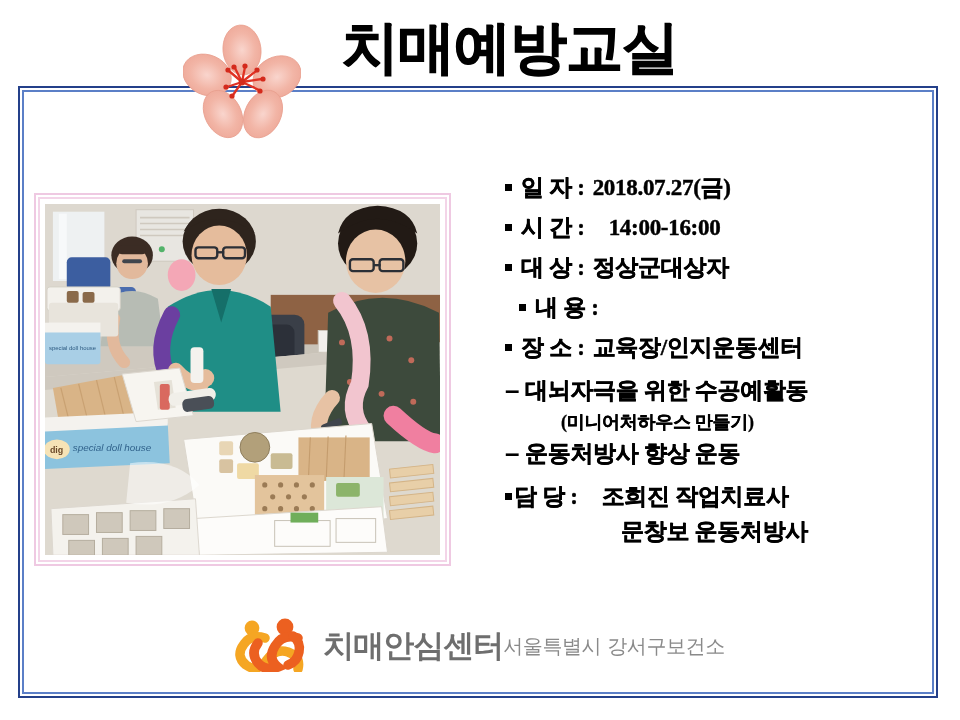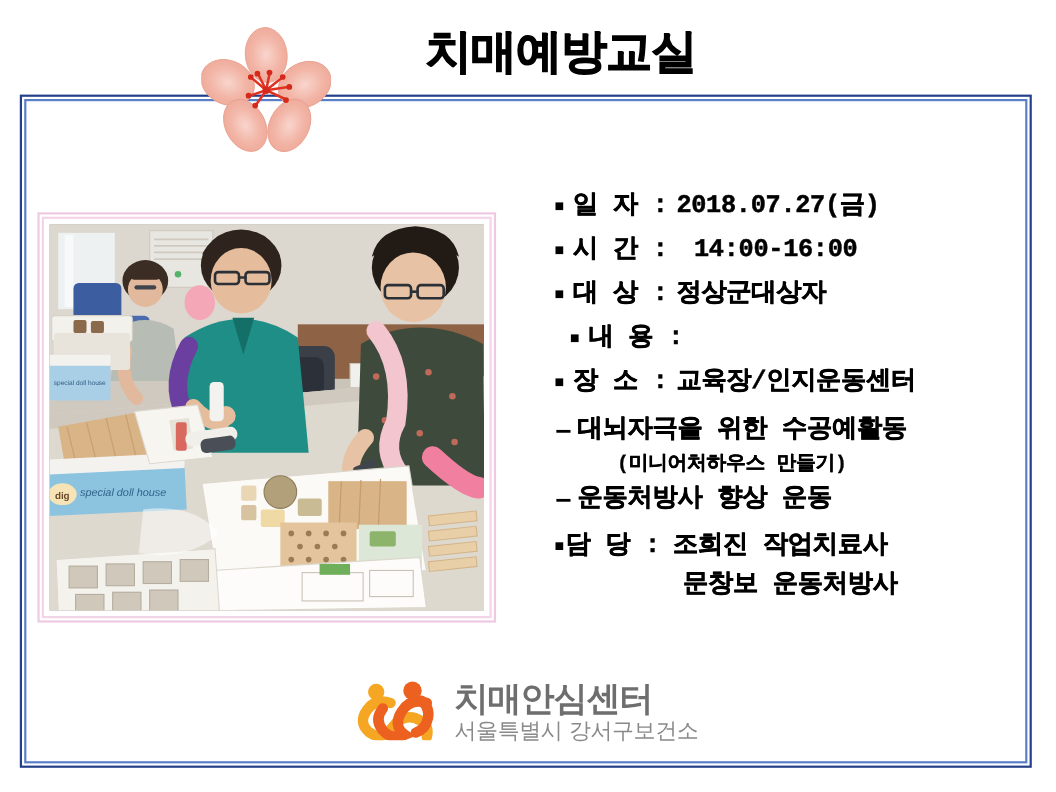--- a/index.html
+++ b/index.html
@@ -54,21 +54,21 @@
   .title-block {
     position: absolute;
     left: 300px;
     top: 20px;
     width: 420px;
     text-align: center;
   }
   .title-line {
     font-family: "DejaVu Sans", sans-serif;
     font-weight: 700;
-    font-size: 42px;
+    font-size: 57px;
     line-height: 54px;
     color: #000000;
     letter-spacing: -1px;
     white-space: nowrap;
     -webkit-text-stroke: 1.1px #000;
   }
 
   
   .photo-frame {
     position: absolute;
@@ -122,21 +122,21 @@
     line-height: 30px;
     color: #000;
     flex: 0 0 auto;
   }
   .bullet-none {
     display: inline-block;
     width: 16px;
     flex: 0 0 auto;
   }
   .info-text {
-    font-family: Liberation Mono, monospace;
+    font-family: Liberation Serif, serif;
     font-size: 23px;
     font-weight: 700;
     line-height: 31px;
     color: #000;
     letter-spacing: -0.3px;
     -webkit-text-stroke: 0.45px #000;
   }
   .info-text.sub {
     font-size: 18px;
     line-height: 24px;
@@ -159,22 +159,22 @@
     align-items: center;
   }
   .logo-mark {
     width: 74px;
     height: 54px;
     margin-right: 14px;
     flex: 0 0 auto;
   }
   .logo-text-wrap {
     display: flex;
-    flex-direction: column;
-    align-items: flex-start;
+    flex-direction: row;
+    align-items: center;
   }
   .logo-main {
     font-family: "DejaVu Sans", sans-serif;
     font-size: 31px;
     font-weight: 700;
     color: #6e6e6e;
     letter-spacing: -1px;
     line-height: 35px;
   }
   .logo-sub {
@@ -455,21 +455,21 @@
     </div>
 
     <div class="info-row row-gap">
       <span class="bullet-dash">–</span>
       <span class="info-text">운동처방사 향상 운동</span>
     </div>
 
     <div class="info-row row-tight">
       <span class="bullet-sq" style="margin-right:2px"></span>
       <span class="info-text">담  당 :</span>
-      <span class="info-text" style="margin-left:12px">조희진 작업치료사</span>
+      <span class="info-text" style="margin-left:24px">조희진 작업치료사</span>
     </div>
 
     <div class="info-row row-indent-3">
       <span class="bullet-none"></span>
       <span class="info-text">문창보 운동처방사</span>
     </div>
 
   </div>
 
   <div class="footer">

